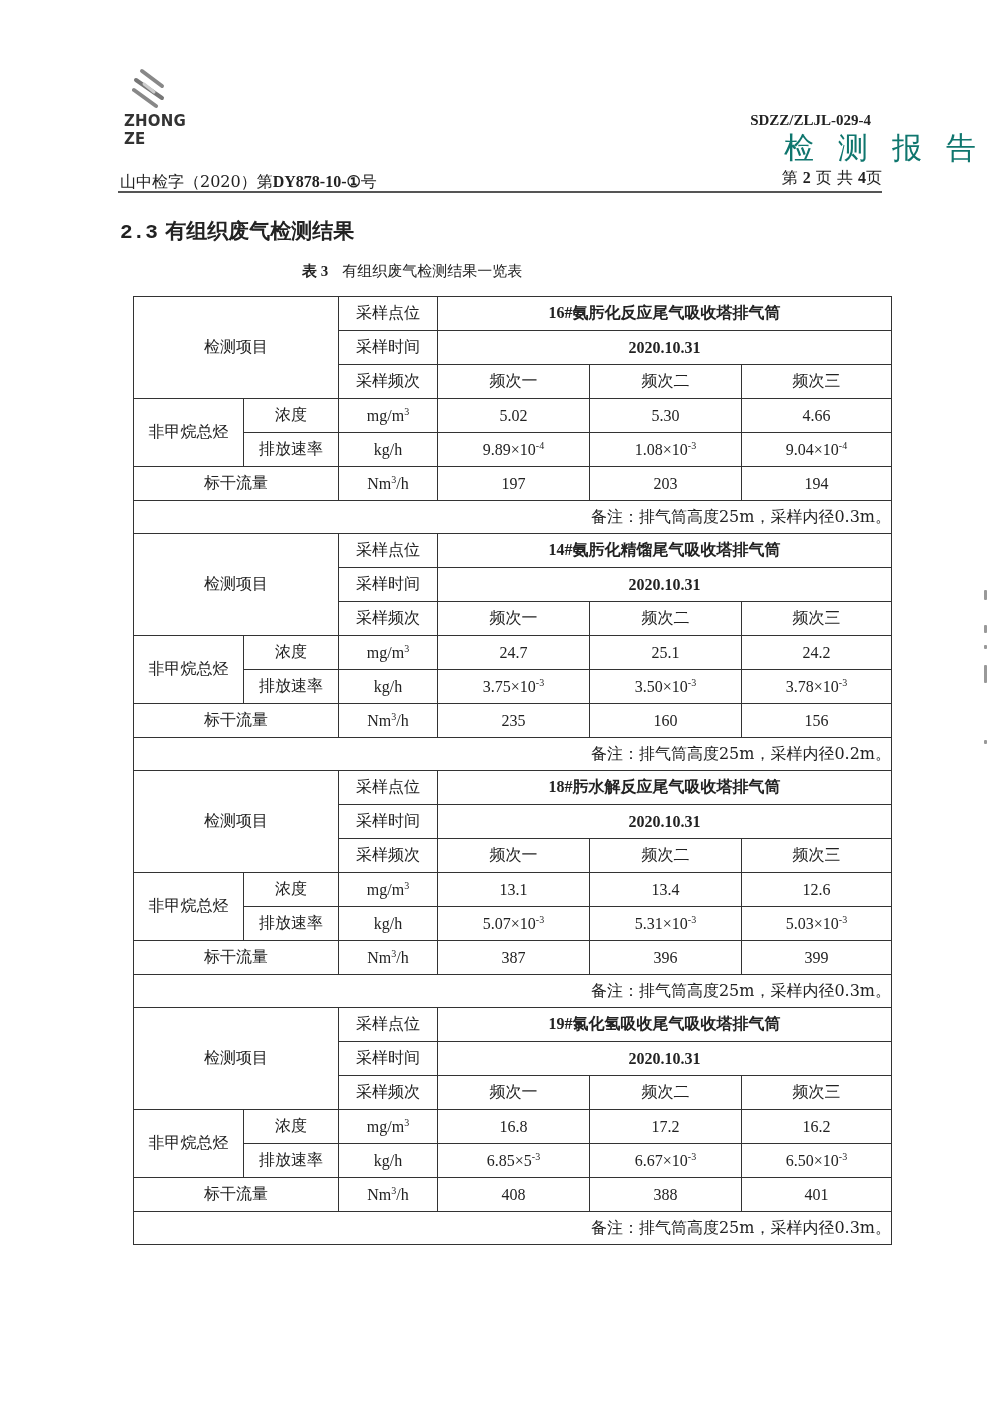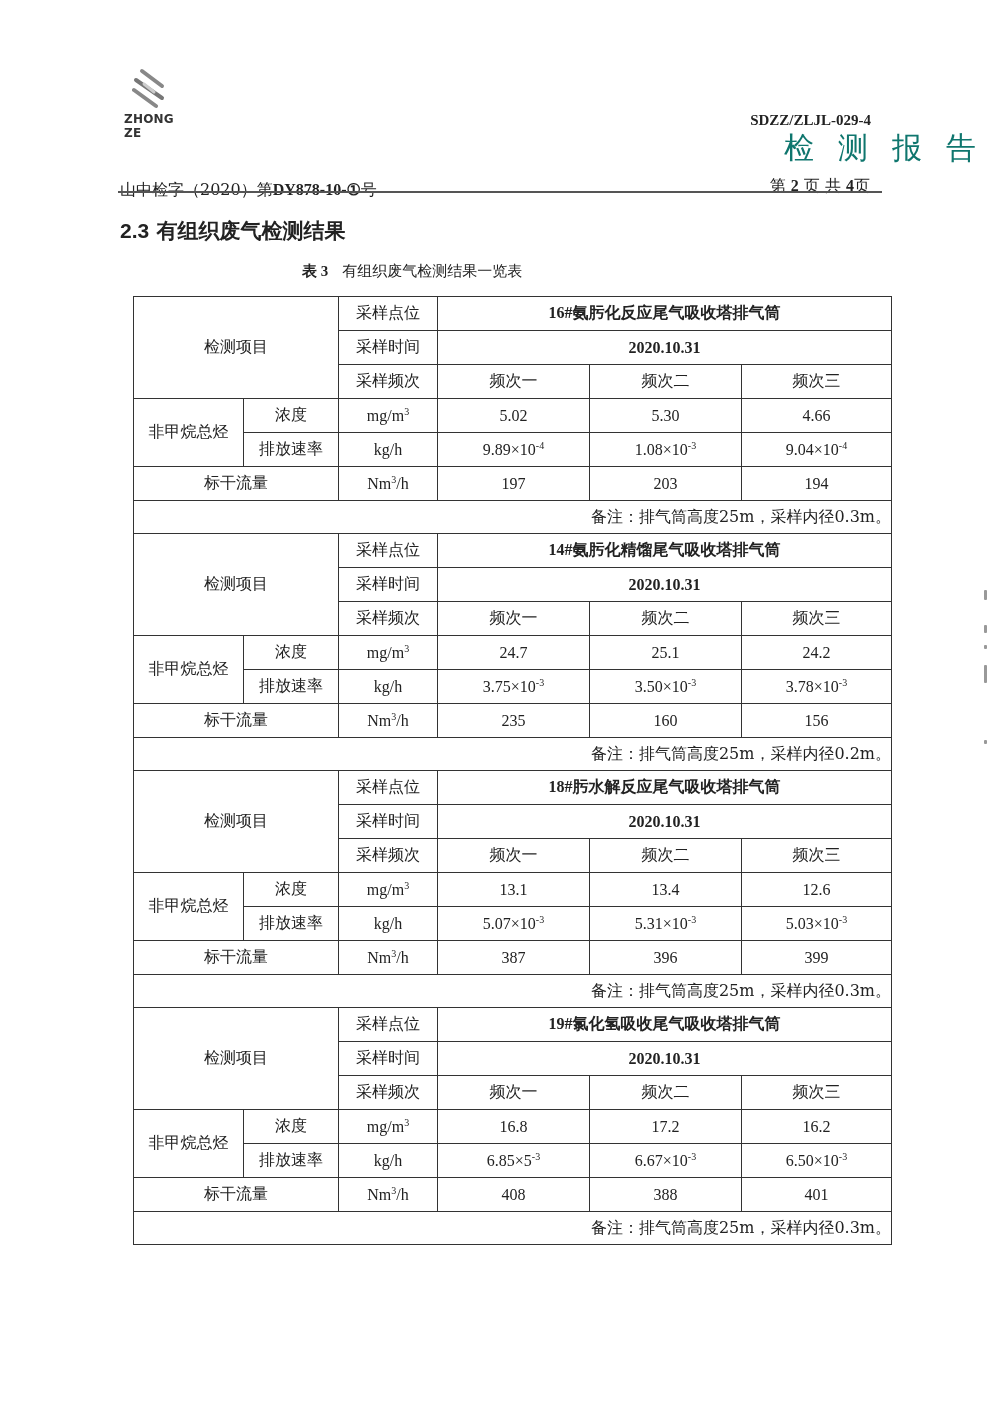--- a/index.html
+++ b/index.html
@@ -2,30 +2,30 @@
 <html><head>
 <meta charset="utf-8">
 <style>
   html, body { margin: 0; padding: 0; }
   body {
     width: 1000px; height: 1414px; background: #ffffff; position: relative; overflow: hidden;
     font-family: "DejaVu Serif", "Liberation Serif", serif; color: #1a1a1a;
   }
   .logo { position: absolute; left: 118px; top: 68px; width: 70px; height: 62px; }
   .logo svg { position: absolute; left: 14px; top: 0; }
-  .logo-text { position: absolute; left: 6px; top: 44px; font-family: "DejaVu Sans", sans-serif; font-weight: bold; font-size: 12px; letter-spacing: 0.2px; color: #333; }
+  .logo-text { position: absolute; left: 6px; top: 44px; font-family: "DejaVu Sans", sans-serif; font-weight: bold; font-size: 15px; letter-spacing: 0.2px; color: #333; }
   .doc-code { position: absolute; right: 129px; top: 112px; font-family: "Liberation Serif", serif; font-weight: bold; font-size: 15px; color: #222; }
   .title { position: absolute; left: 0; width: 1000px; top: 128px; text-align: right; font-size: 30px; letter-spacing: 24px; padding-left: 24px; box-sizing: border-box; color: #0f766e; }
   .report-line { position: absolute; left: 120px; right: 118px; top: 168px; font-size: 16px; color: #222; }
-  .report-line .left { position: absolute; left: 0; top: 12px; }
-  .report-line .right { position: absolute; right: 12px; top: 0; margin-top: 8px; }
+  .report-line .left { position: absolute; left: 0; top: 4px; }
+  .report-line .right { position: absolute; right: 0; top: 0; }
   .report-line b { font-family: "Liberation Serif", serif; font-weight: bold; }
   .hr { position: absolute; left: 118px; right: 118px; top: 191px; height: 2px; background: #555; }
   .section { position: absolute; left: 120px; top: 217px; font-size: 21px; font-weight: bold; color: #222; }
-  .section .num { font-family: Liberation Sans, sans-serif; text-align: center; }
+  .section .num { font-family: Liberation Mono, monospace; text-align: center; }
   .caption { position: absolute; left: 0; width: 824px; top: 262px; text-align: center; font-size: 15px; color: #222; }
   .caption .tnum { font-family: "Liberation Serif", serif; font-weight: bold; margin-right: 14px; }
   table.results {
     position: absolute; left: 133px; top: 296px; width: 758px; border-collapse: collapse;
     font-size: 16px; color: #222; table-layout: fixed;
   }
   table.results td { border: 1.5px solid #333; text-align: center; height: 33px; padding: 0; }
   table.results td.note { text-align: right; padding-left: 8px; height: 32px; }
   .num, .val { font-family: "Liberation Serif", serif; }
   .bold { font-weight: bold; font-family: "Liberation Serif", serif; }

